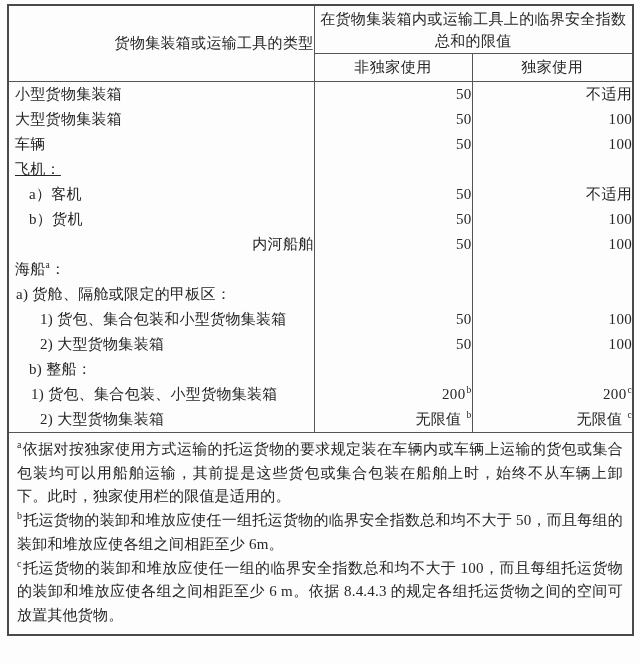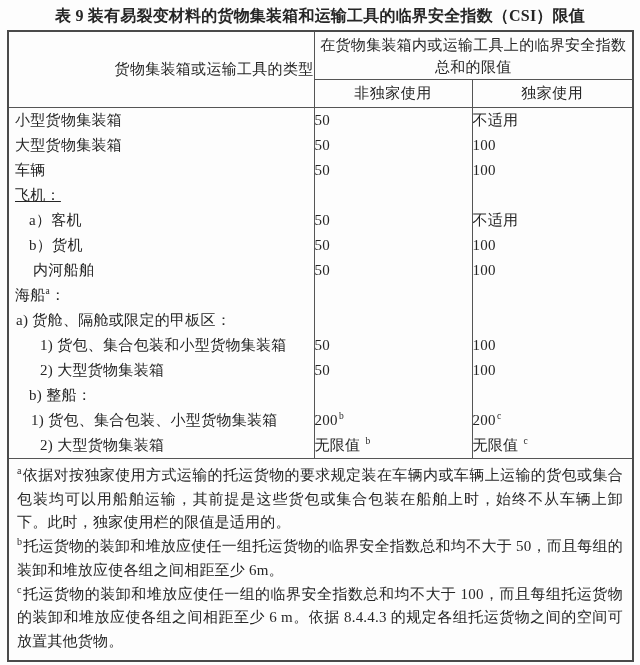--- a/index.html
+++ b/index.html
@@ -60,21 +60,21 @@
     letter-spacing: 0.5px;
   }
   tbody td {
     height: 25px;
     border-top: none;
     border-bottom: none;
     vertical-align: middle;
     letter-spacing: 0.3px;
     white-space: nowrap;
   }
-  td.val-cell { text-align: left; }
+  td.val-cell { text-align: right; }
   sup {
     font-size: 9.5px;
     line-height: 0;
     vertical-align: super;
   }
   .val-cell sup { margin-left: 1px; }
   sup:empty, .post:empty { display: none; }
   tr.foot-row td {
     border-top: 1px solid #555;
     border-left: none;
@@ -89,21 +89,20 @@
   }
   .footnote .fn-marker {
     font-size: 10px;
     margin-right: 1px;
   }
 </style>
 </head>
 <body>
 
 <div class="page">
-  <div class="title">表 9 装有易裂变材料的货物集装箱和运输工具的临界安全指数（CSI）限值</div>
 
   <table class="csi">
     <colgroup>
       <col class="c1">
         <col class="c2">
         <col class="c3">
     </colgroup>
     <thead>
       <tr>
         <th class="type-header" rowspan="2">货物集装箱或运输工具的类型</th>
@@ -139,21 +138,21 @@
     <td class="label-cell" style="padding-left: 20px;"><span class="pre">a）客机</span></td>
     <td class="val-cell"><span class="pre">50</span></td>
     <td class="val-cell"><span class="pre">不适用</span></td>
   </tr>
         <tr>
     <td class="label-cell" style="padding-left: 20px;"><span class="pre">b）货机</span></td>
     <td class="val-cell"><span class="pre">50</span></td>
     <td class="val-cell"><span class="pre">100</span></td>
   </tr>
         <tr>
-    <td class="label-cell" style="padding-left: 24px;"><span class="pre">内河船舶</span></td>
+    <td class="label-cell" style="padding-left: 0; text-align: right;"><span class="pre">内河船舶</span></td>
     <td class="val-cell"><span class="pre">50</span></td>
     <td class="val-cell"><span class="pre">100</span></td>
   </tr>
         <tr>
     <td class="label-cell" style="padding-left: 6px;"><span class="pre">海船</span><sup class="sup">a</sup><span class="post">：</span></td>
     <td class="val-cell"><span class="pre"></span></td>
     <td class="val-cell"><span class="pre"></span></td>
   </tr>
         <tr>
     <td class="label-cell" style="padding-left: 7px;"><span class="pre">a) 货舱、隔舱或限定的甲板区：</span></td>

